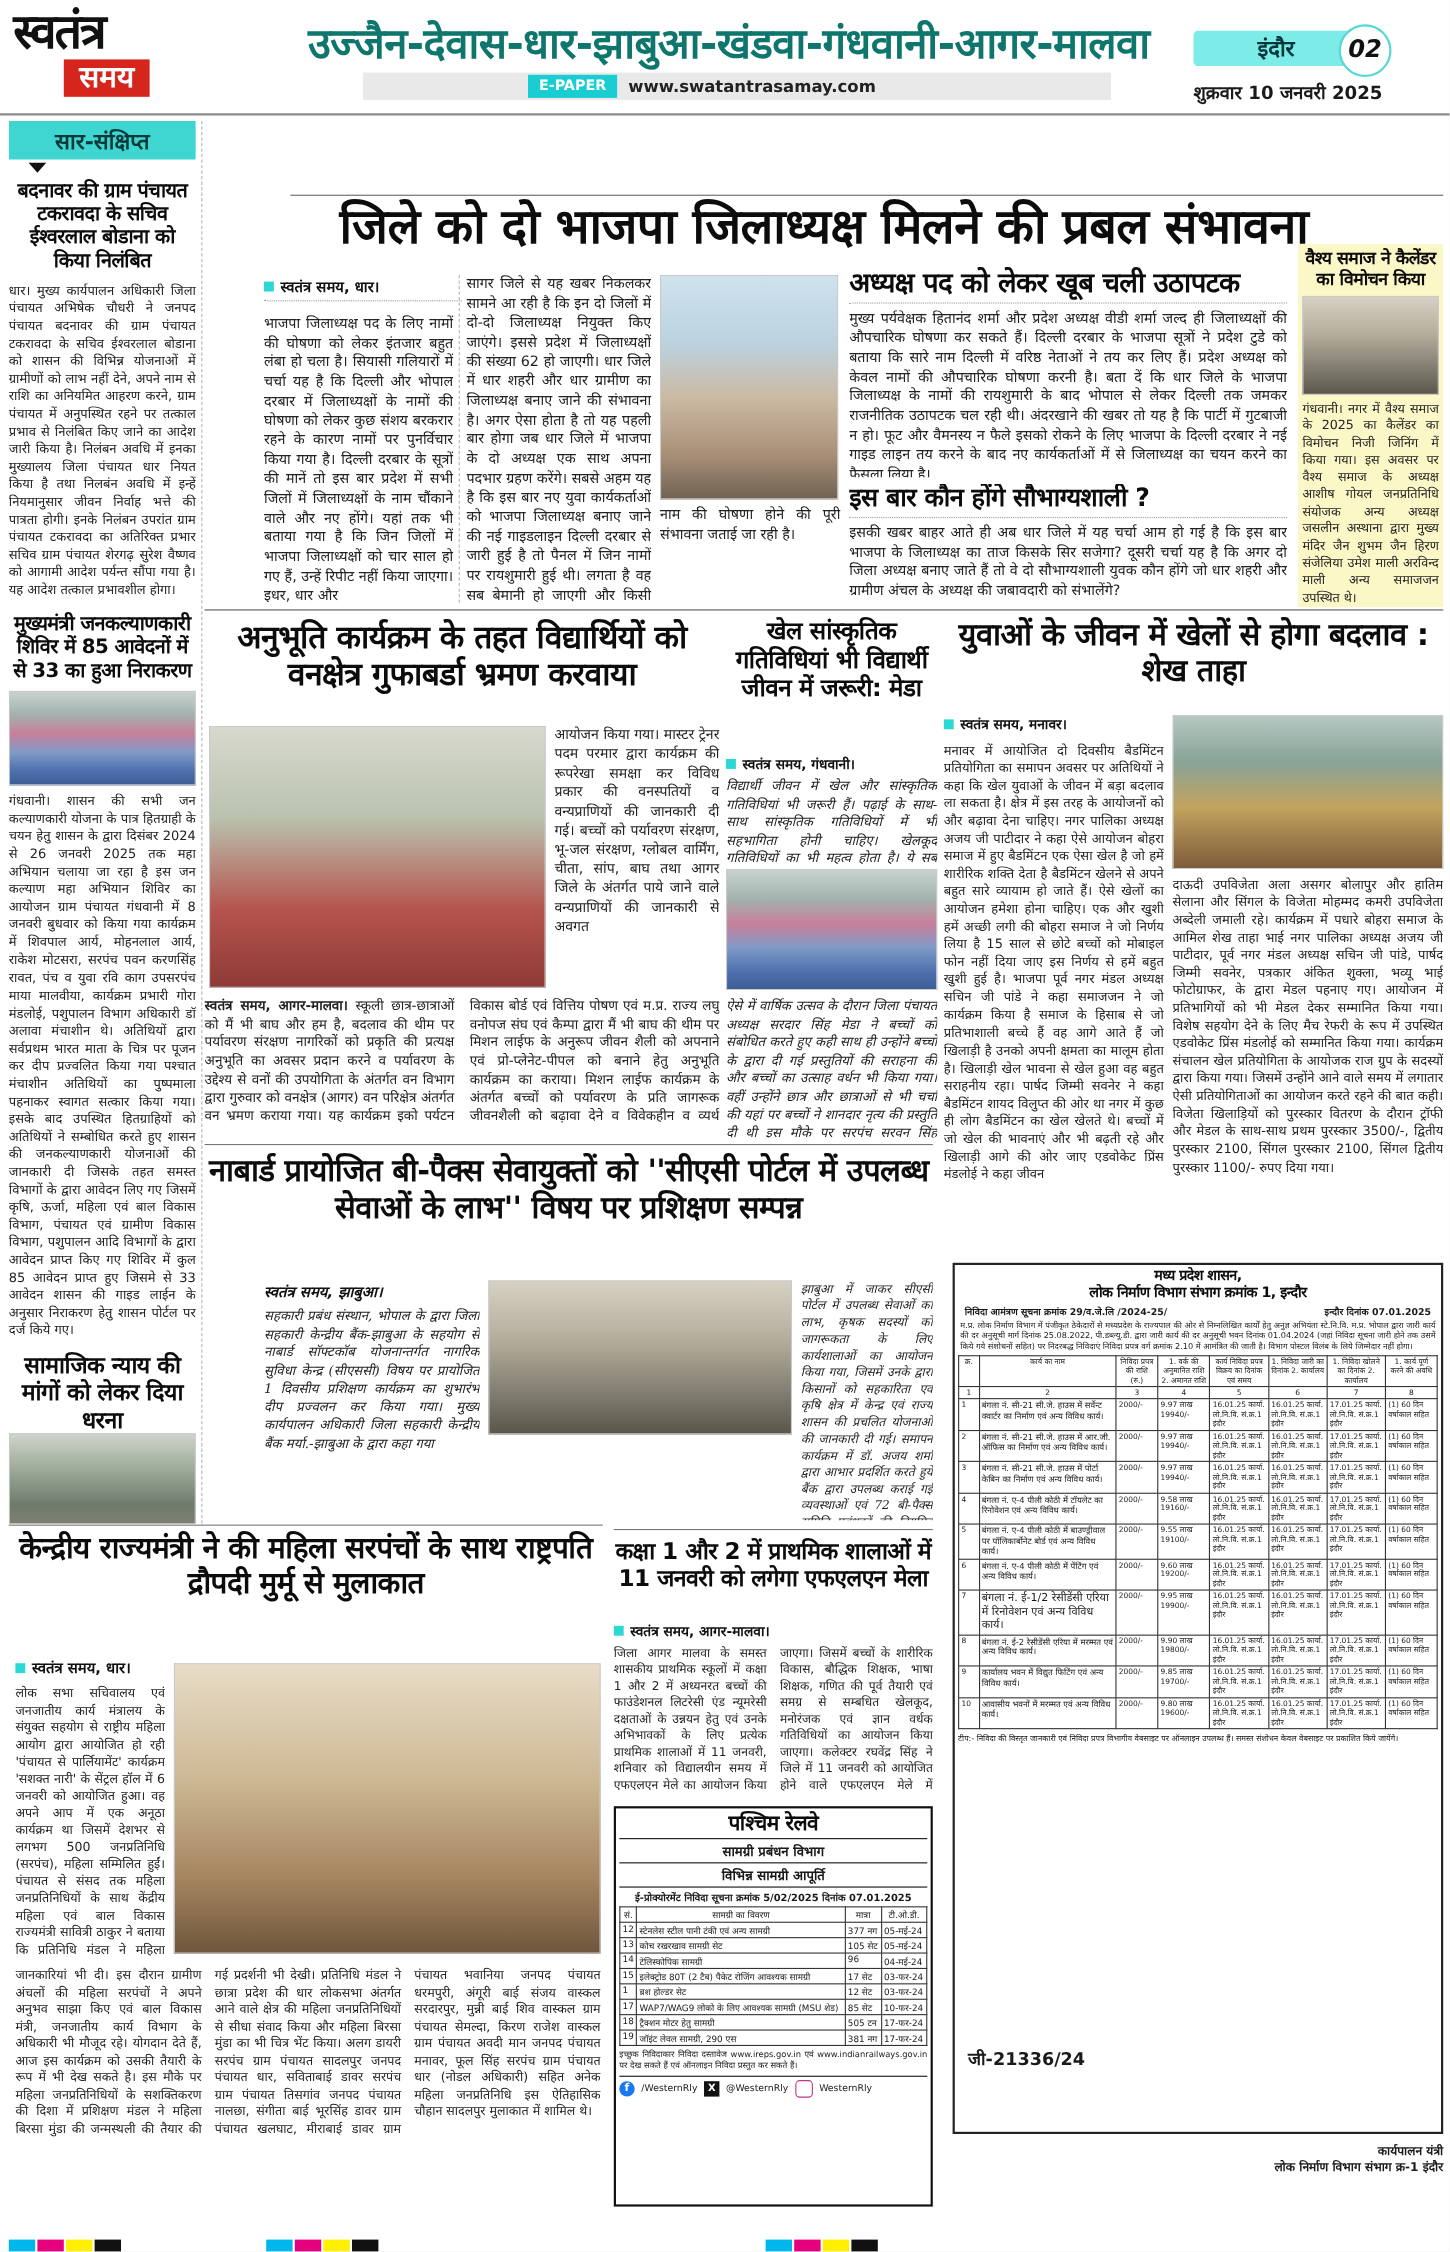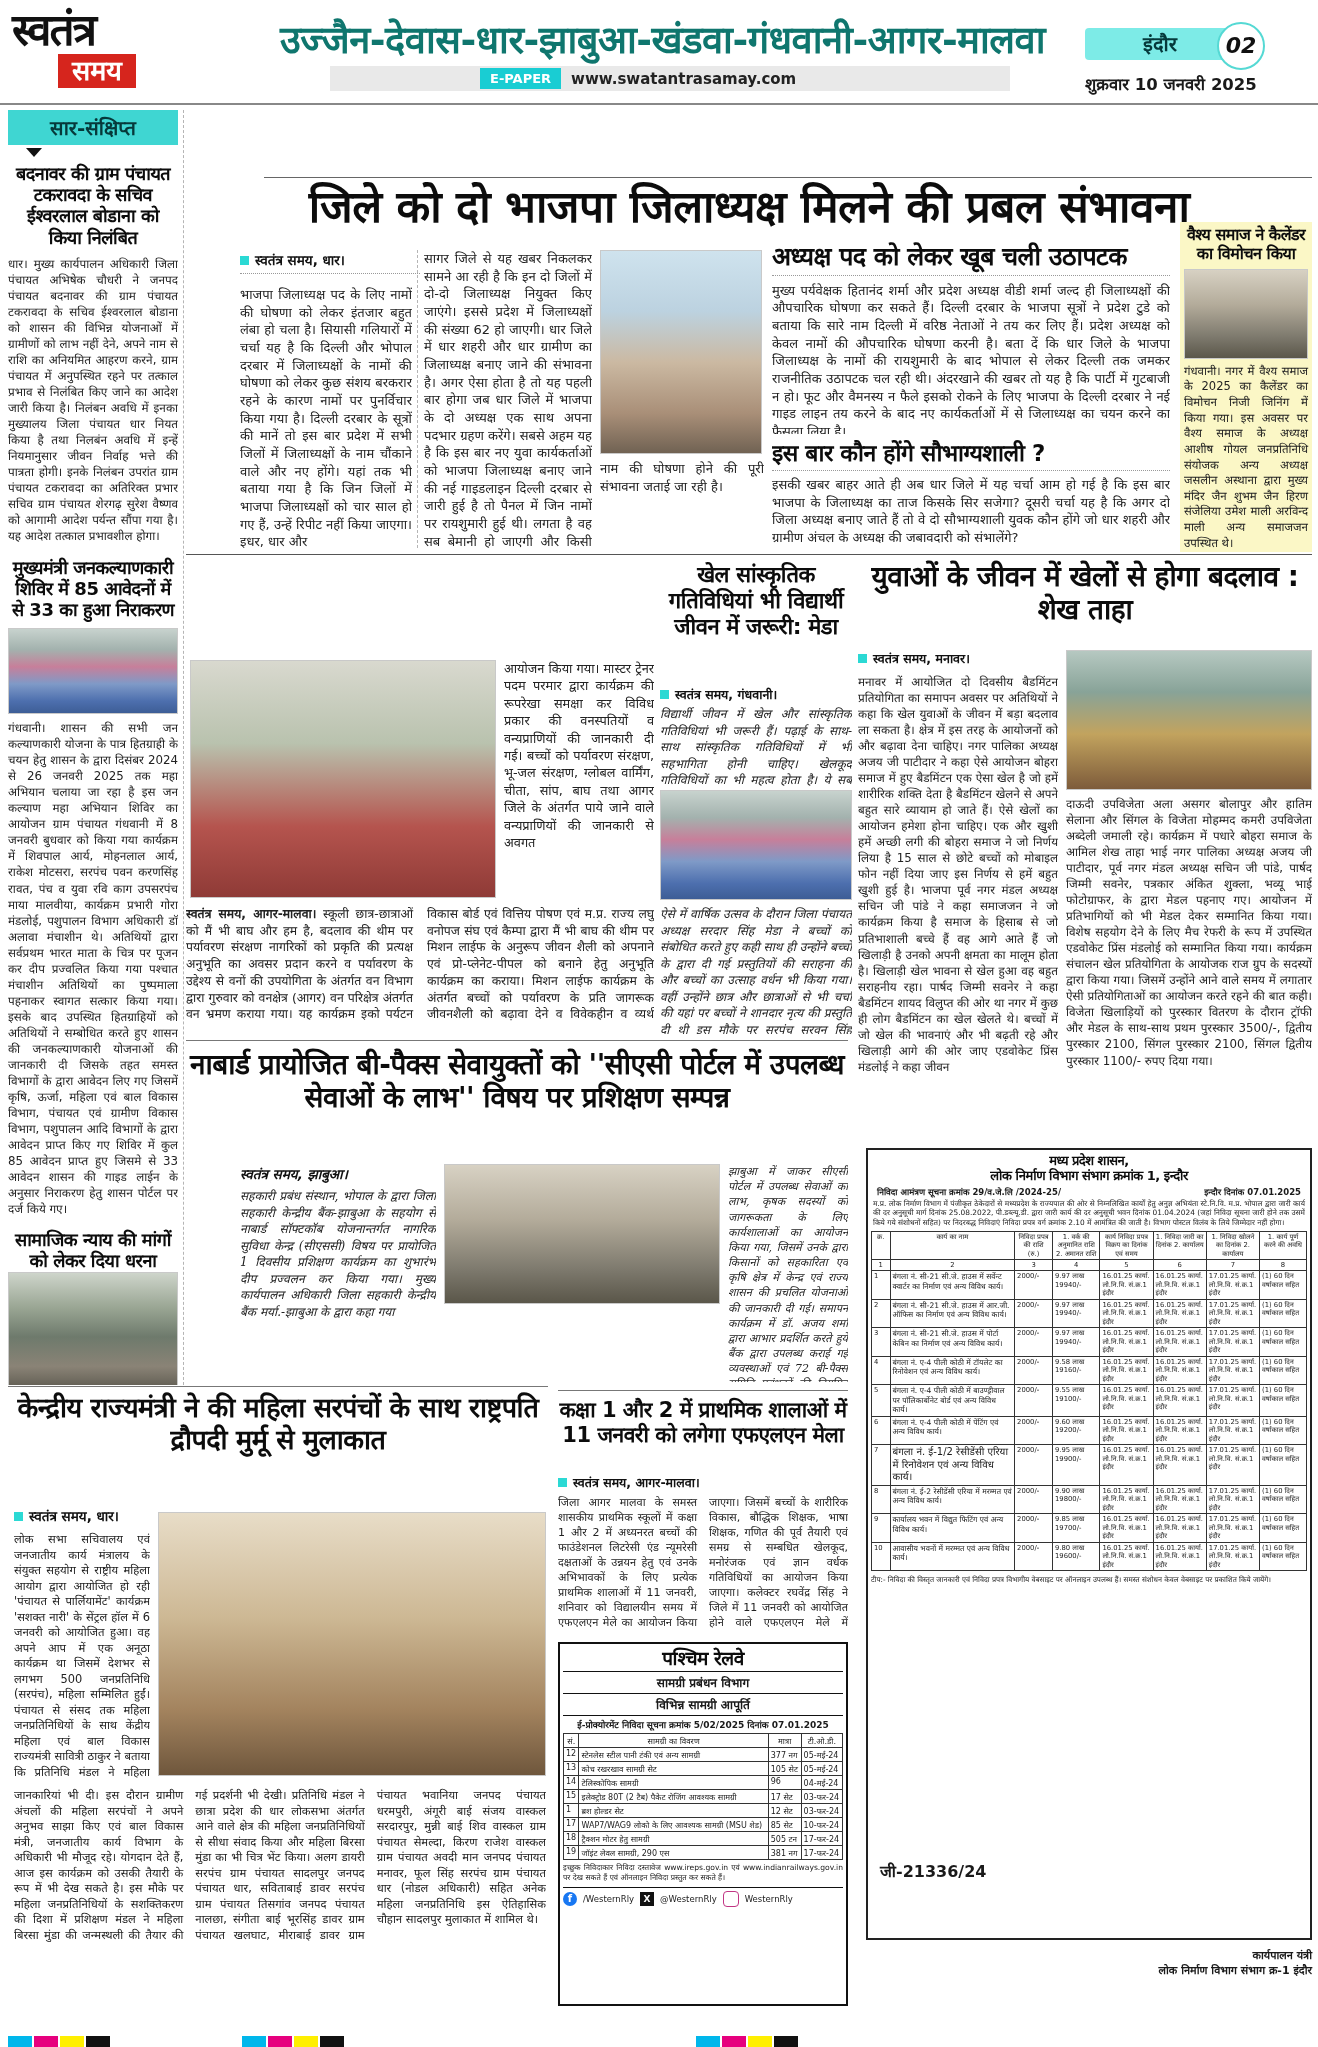--- a/index.html
+++ b/index.html
@@ -57,21 +57,21 @@
   <div class="abs" style="left:0;top:103px;width:1318px;height:2px;background:#888;"></div>
 
   <div class="abs ovh" style="left:8px;top:110px;width:170px;height:1275px;">
     <div style="background:#3fd6d2;color:#06393a;font-weight:700;font-size:20px;text-align:center;padding:4px 0;">सार-संक्षिप्त</div>
     <div style="width:0;height:0;border-left:8px solid transparent;border-right:8px solid transparent;border-top:9px solid #111;margin:3px 0 6px 18px;"></div>
     <div class="hl ctr" style="font-size:18px;margin:4px 0 8px;">बदनावर की ग्राम पंचायत टकरावदा के सचिव ईश्वरलाल बोडाना को किया निलंबित</div>
     <div class="body just" style="font-size:11.8px;">धार। मुख्य कार्यपालन अधिकारी जिला पंचायत अभिषेक चौधरी ने जनपद पंचायत बदनावर की ग्राम पंचायत टकरावदा के सचिव ईश्वरलाल बोडाना को शासन की विभिन्न योजनाओं में ग्रामीणों को लाभ नहीं देने, अपने नाम से राशि का अनियमित आहरण करने, ग्राम पंचायत में अनुपस्थित रहने पर तत्काल प्रभाव से निलंबित किए जाने का आदेश जारी किया है। निलंबन अवधि में इनका मुख्यालय जिला पंचायत धार नियत किया है तथा निलबंन अवधि में इन्हें नियमानुसार जीवन निर्वाह भत्ते की पात्रता होगी। इनके निलंबन उपरांत ग्राम पंचायत टकरावदा का अतिरिक्त प्रभार सचिव ग्राम पंचायत शेरगढ़ सुरेश वैष्णव को आगामी आदेश पर्यन्त सौंपा गया है। यह आदेश तत्काल प्रभावशील होगा।</div>
     <div class="hl ctr" style="font-size:18px;margin:12px 0 8px;">मुख्यमंत्री जनकल्याणकारी शिविर में 85 आवेदनों में से 33 का हुआ निराकरण</div>
     <div class="photo ph-crowd" style="width:170px;height:86px;"></div>
     <div class="body just" style="font-size:11.8px;margin-top:6px;">गंधवानी। शासन की सभी जन कल्याणकारी योजना के पात्र हितग्राही के चयन हेतु शासन के द्वारा दिसंबर 2024 से 26 जनवरी 2025 तक महा अभियान चलाया जा रहा है इस जन कल्याण महा अभियान शिविर का आयोजन ग्राम पंचायत गंधवानी में 8 जनवरी बुधवार को किया गया कार्यक्रम में शिवपाल आर्य, मोहनलाल आर्य, राकेश मोटसरा, सरपंच पवन करणसिंह रावत, पंच व युवा रवि काग उपसरपंच माया मालवीया, कार्यक्रम प्रभारी गोरा मंडलोई, पशुपालन विभाग अधिकारी डॉ अलावा मंचाशीन थे। अतिथियों द्वारा सर्वप्रथम भारत माता के चित्र पर पूजन कर दीप प्रज्वलित किया गया पश्चात मंचाशीन अतिथियों का पुष्पमाला पहनाकर स्वागत सत्कार किया गया। इसके बाद उपस्थित हितग्राहियों को अतिथियों ने सम्बोधित करते हुए शासन की जनकल्याणकारी योजनाओं की जानकारी दी जिसके तहत समस्त विभागों के द्वारा आवेदन लिए गए जिसमें कृषि, ऊर्जा, महिला एवं बाल विकास विभाग, पंचायत एवं ग्रामीण विकास विभाग, पशुपालन आदि विभागों के द्वारा आवेदन प्राप्त किए गए शिविर में कुल 85 आवेदन प्राप्त हुए जिसमे से 33 आवेदन शासन की गाइड लाईन के अनुसार निराकरण हेतु शासन पोर्टल पर दर्ज किये गए।</div>
-    <div class="hl ctr" style="font-size:18px;margin:12px 0 0;">सामाजिक न्याय की मांगों को लेकर दिया धरना</div>
+    <div class="hl ctr" style="font-size:21px;margin:12px 0 0;">सामाजिक न्याय की मांगों को लेकर दिया धरना</div>
     <div class="photo ph-street" style="width:170px;height:118px;"></div>
 
   </div>
   <div class="abs vdash" style="left:183px;top:110px;height:1275px;"></div>
 
   <div class="abs" style="left:264px;top:177px;width:1048px;height:1px;background:#666;"></div>
   <div class="abs hl ctr ovh" style="left:186px;top:181px;width:1126px;font-size:44px;white-space:nowrap;">जिले को दो भाजपा जिलाध्यक्ष मिलने की प्रबल संभावना</div>
 
   <div class="abs" style="left:240px;top:250px;width:180px;">
     <span class="sq"></span><span class="byline">स्वतंत्र समय, धार।</span>
@@ -95,20 +95,21 @@
   </div>
 
   <div class="abs yellowbox ovh" style="left:1180px;top:222px;width:132px;height:330px;padding:4px;box-sizing:border-box;">
     <div class="hl ctr" style="font-size:16px;">वैश्य समाज ने कैलेंडर का विमोचन किया</div>
     <div class="photo ph-group" style="width:124px;height:90px;margin:5px 0;"></div>
     <div class="body just" style="font-size:11.5px;">गंधवानी। नगर में वैश्य समाज के 2025 का कैलेंडर का विमोचन निजी जिनिंग में किया गया। इस अवसर पर वैश्य समाज के अध्यक्ष आशीष गोयल जनप्रतिनिधि संयोजक अन्य अध्यक्ष जसलीन अस्थाना द्वारा मुख्य मंदिर जैन शुभम जैन हिरण संजेलिया उमेश माली अरविन्द माली अन्य समाजजन उपस्थित थे।</div>
   </div>
 
   <div class="abs" style="left:186px;top:554px;width:1126px;height:1px;background:#555;"></div>
 
+  <div class="abs hl ctr" style="left:186px;top:562px;width:468px;font-size:29px;">अनुभूति कार्यक्रम के तहत विद्यार्थियों को वनक्षेत्र गुफाबर्डा भ्रमण करवाया</div>
   <div class="abs photo ph-event" style="left:190px;top:660px;width:306px;height:238px;"></div>
   <div class="abs body just ovh" style="left:504px;top:660px;width:150px;height:238px;font-size:12.8px;">आयोजन किया गया। मास्टर ट्रेनर पदम परमार द्वारा कार्यक्रम की रूपरेखा समक्षा कर विविध प्रकार की वनस्पतियों व वन्यप्राणियों की जानकारी दी गई। बच्चों को पर्यावरण संरक्षण, भू-जल संरक्षण, ग्लोबल वार्मिंग, चीता, सांप, बाघ तथा आगर जिले के अंतर्गत पाये जाने वाले वन्यप्राणियों की जानकारी से अवगत</div>
   <div class="abs ovh" style="left:186px;top:906px;width:468px;height:128px;">
     <div class="body just" style="font-size:12.3px;column-count:2;column-gap:14px;height:128px;">
       <span class="b">स्वतंत्र समय, आगर-मालवा।</span>
       <span>स्कूली छात्र-छात्राओं को मैं भी बाघ और हम है, बदलाव की थीम पर पर्यावरण संरक्षण नागरिकों को प्रकृति की प्रत्यक्ष अनुभूति का अवसर प्रदान करने व पर्यावरण के उद्देश्य से वनों की उपयोगिता के अंतर्गत वन विभाग द्वारा गुरुवार को वनक्षेत्र (आगर) वन परिक्षेत्र अंतर्गत वन भ्रमण कराया गया। यह कार्यक्रम इको पर्यटन विकास बोर्ड एवं वित्तिय पोषण एवं म.प्र. राज्य लघु वनोपज संघ एवं कैम्पा द्वारा मैं भी बाघ की थीम पर मिशन लाईफ के अनुरूप जीवन शैली को अपनाने एवं प्रो-प्लेनेट-पीपल को बनाने हेतु अनुभूति कार्यक्रम का कराया। मिशन लाईफ कार्यक्रम के अंतर्गत बच्चों को पर्यावरण के प्रति जागरूक जीवनशैली को बढ़ावा देने व विवेकहीन व व्यर्थ खपत के बजाय सावधानी के साथ और सुविचारित उपयोग करने पर ध्यान दिलाया। बच्चों के सिंगल यूज प्लास्टिक को छोड़कर अच्छी आदतें अपनाने हेतु प्रेरित किया गया। बच्चों की मुख्य अतिथि शिक्षा अधिकारी आर सी खेदार द्वारा बच्चों के सवाल के जवाब भी दिये गये। इसके बाद बच्चों से वस्तुनिष्ठ प्रश्नों की प्रतियोगिता आयोजित कर पुरस्कार वितरण किया गया।</span>
     </div>
   </div>
 
   <div class="abs hl ctr" style="left:660px;top:562px;width:192px;font-size:22px;">खेल सांस्कृतिक गतिविधियां भी विद्यार्थी जीवन में जरूरी: मेडा</div>

